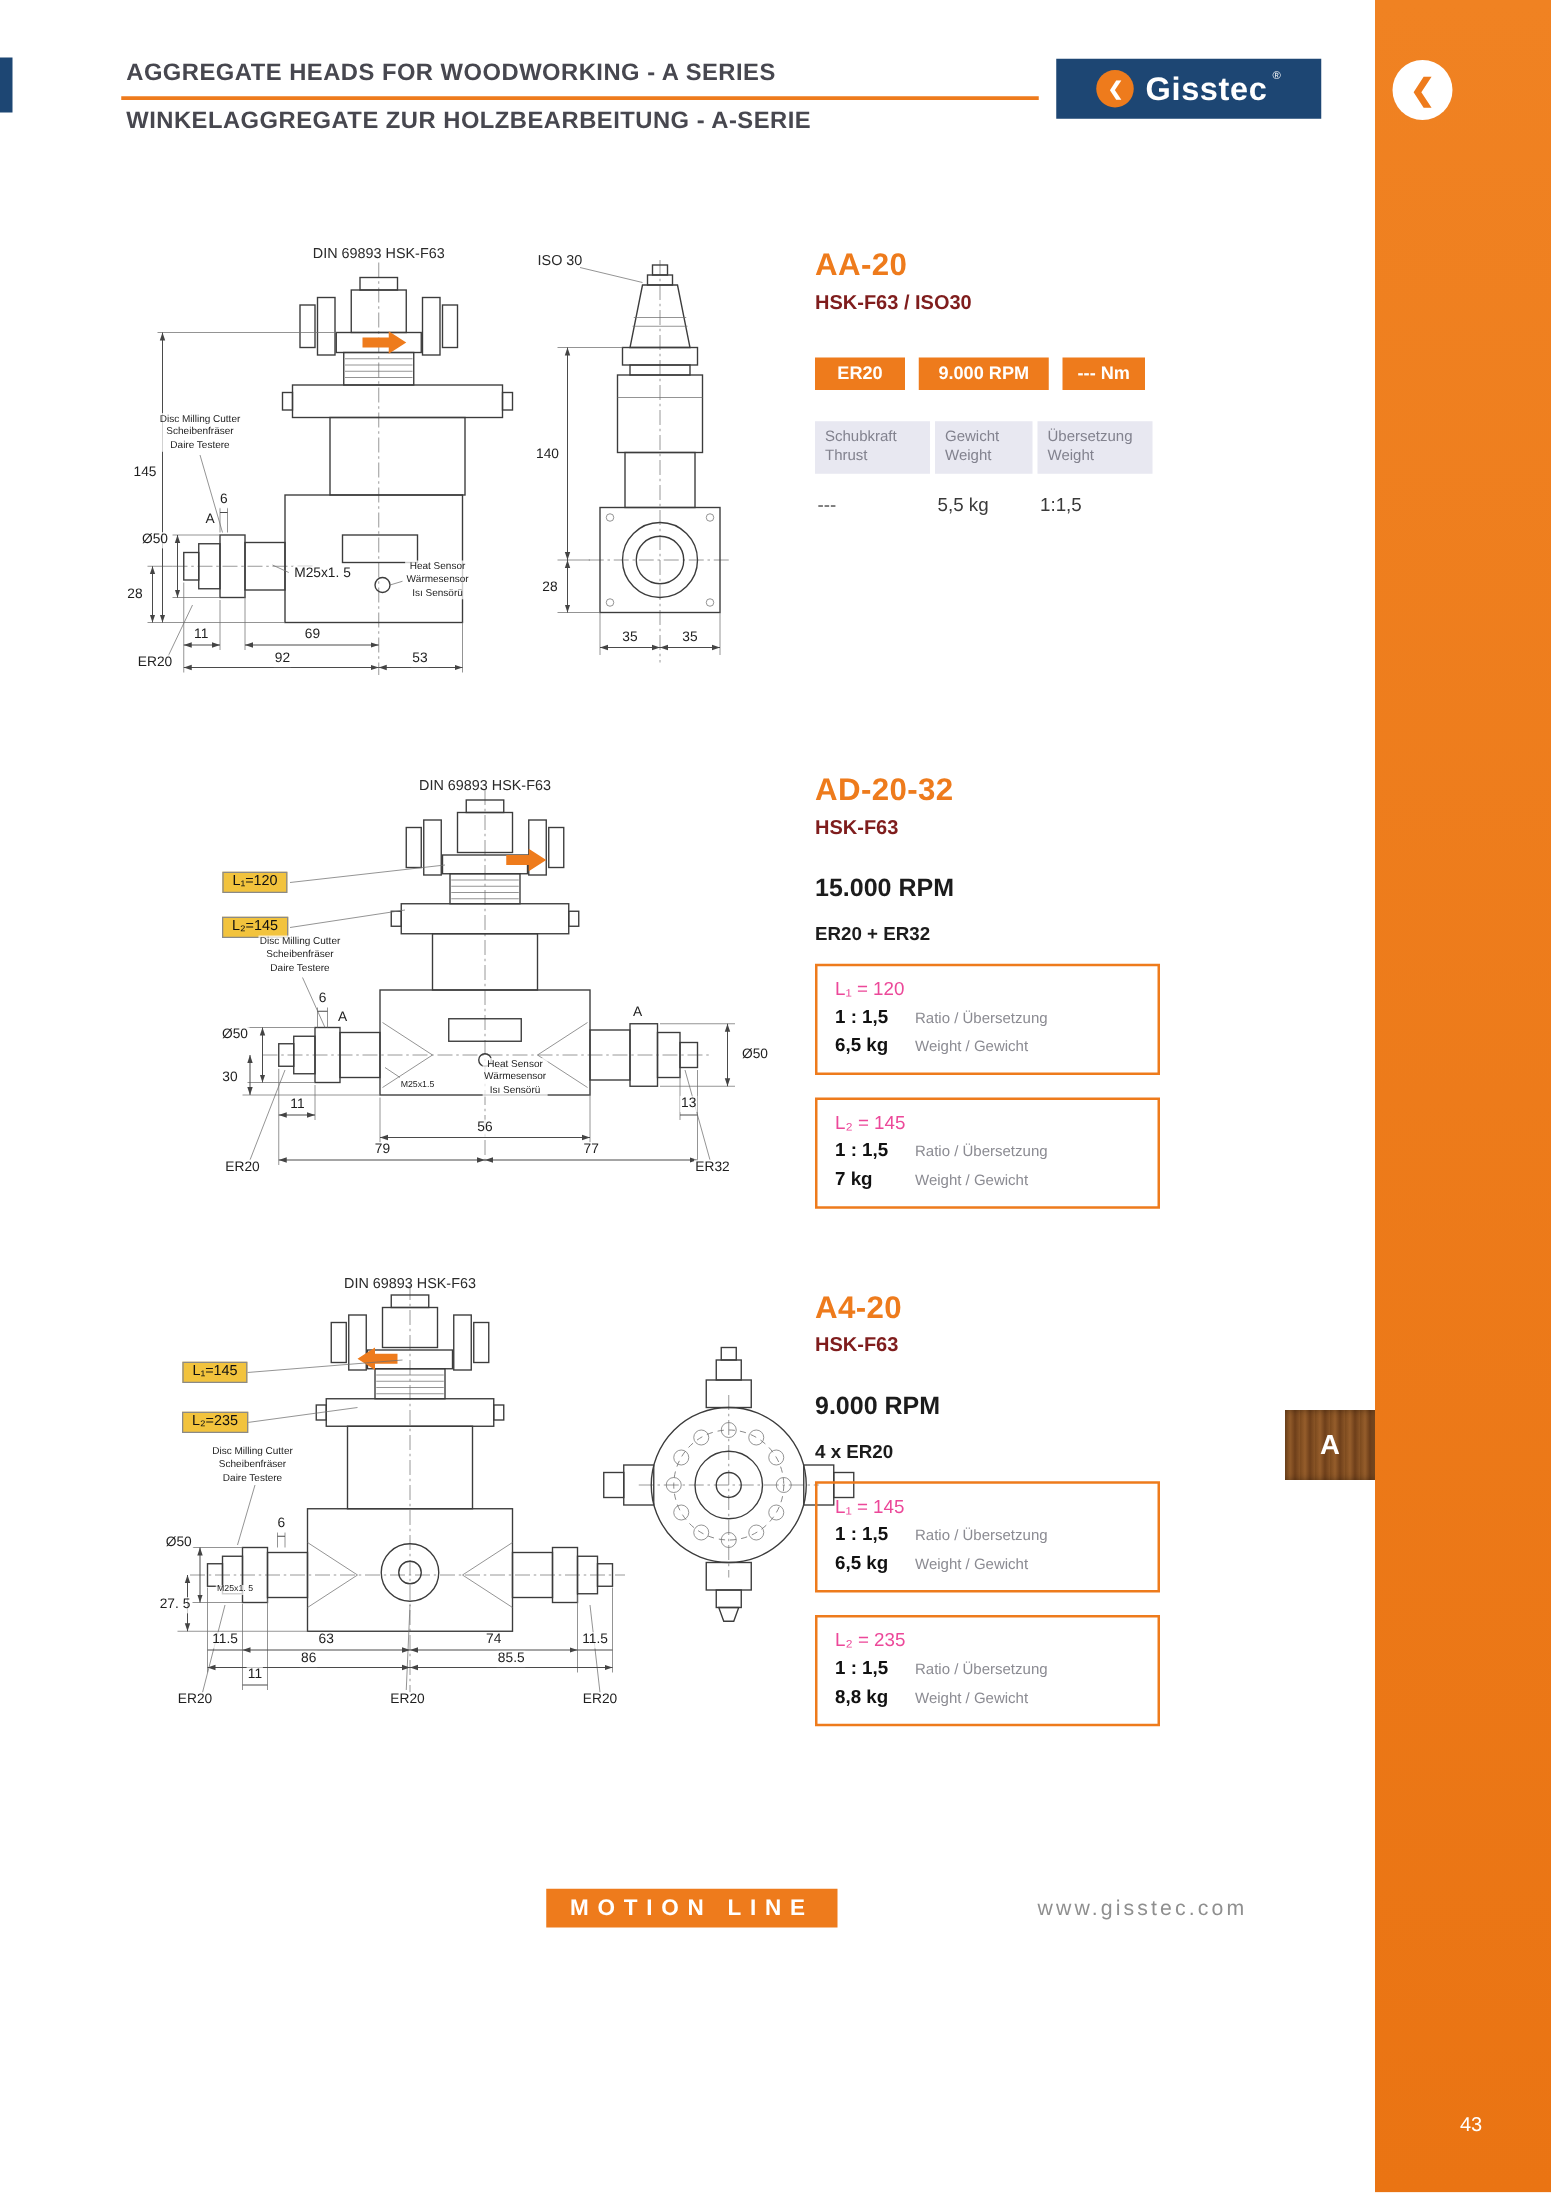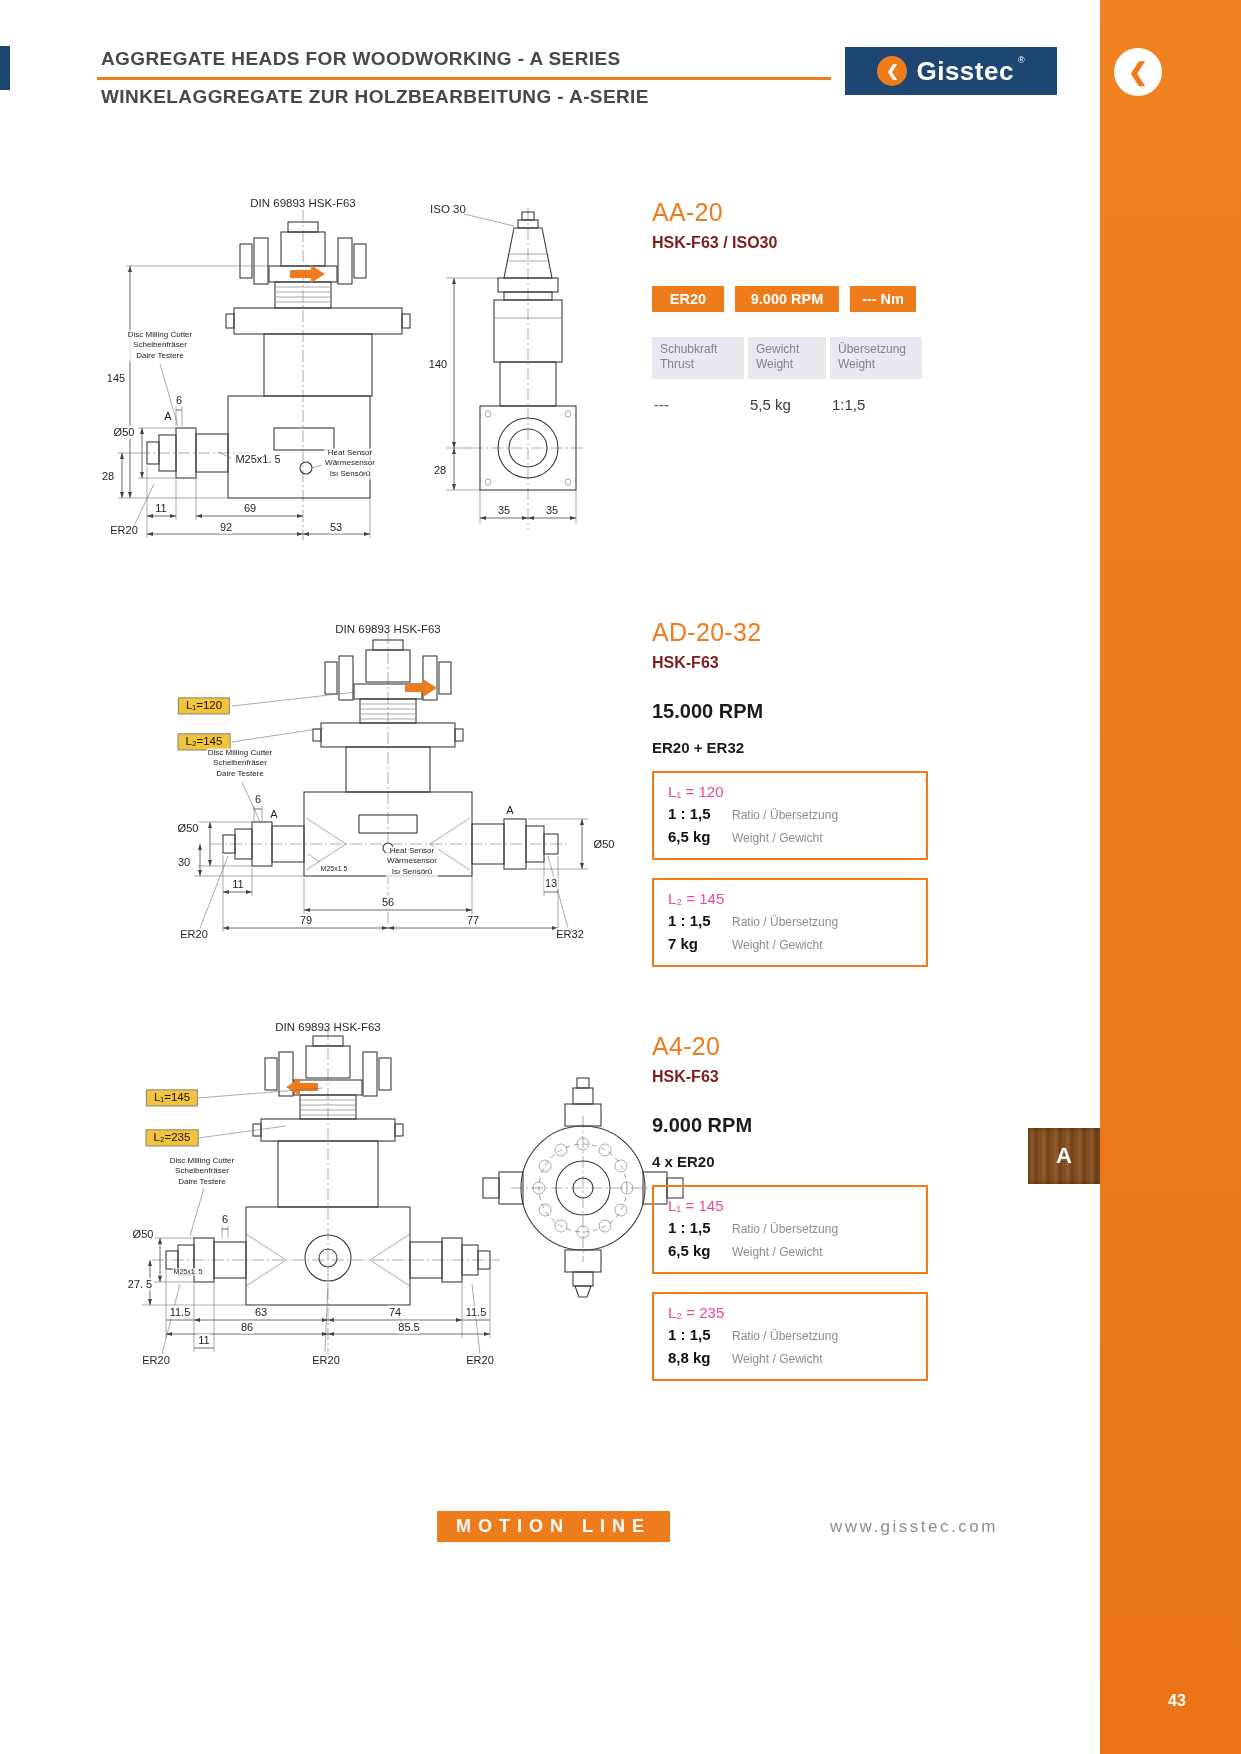--- a/index.html
+++ b/index.html
@@ -13,21 +13,21 @@
   .rule{position:absolute;left:97px;top:77px;width:734px;height:3px;background:#ee7b1c}
   .title-de{position:absolute;left:101px;top:86px;font-size:19px;font-weight:700;color:#47474f;letter-spacing:.4px}
   .logo-box{position:absolute;left:845px;top:47px;width:212px;height:48px;background:#1d4673;display:flex;align-items:center;justify-content:center;gap:9px}
   .logo-disc{width:30px;height:30px;border-radius:50%;background:#ee7b1c;color:#fff;display:flex;align-items:center;justify-content:center;font-weight:700;font-size:15px}
   .logo-text{color:#fff;font-size:26px;font-weight:700;letter-spacing:.5px}
   .logo-reg{color:#fff;font-size:9px;align-self:flex-start;margin-top:8px;margin-left:-5px}
 
   
   .strip{position:absolute;left:1100px;top:0;width:141px;height:1754px;background:linear-gradient(180deg,#f08222,#ea7413)}
   .strip-disc{position:absolute;left:14px;top:48px;width:48px;height:48px;border-radius:50%;background:#fff;color:#ee7b1c;display:flex;align-items:center;justify-content:center;font-size:24px;font-weight:700}
-  .page-num{position:absolute;left:68px;top:1692px;color:#fff;font-size:16px;font-weight:700}
+  .page-num{position:absolute;left:68px;top:1692px;color:#fff;font-size:16px;font-weight:400}
   .wood-tab{position:absolute;left:1028px;top:1128px;width:72px;height:56px;
     background:repeating-linear-gradient(90deg,#7c4a1e 0px,#955d2b 4px,#6e3f1a 8px,#8a5526 12px);
     display:flex;align-items:center;justify-content:center;color:#fff;font-size:22px;font-weight:700;box-shadow:inset 0 0 6px rgba(0,0,0,.35)}
 
   
   .banner{position:absolute;left:437px;top:1511px;width:233px;height:31px;background:#ee7b1c;color:#fff;display:flex;align-items:center;justify-content:center;font-size:18px;font-weight:700;letter-spacing:7px;white-space:nowrap}
   .website{position:absolute;left:830px;top:1517px;color:#8f8f8f;font-size:17px;letter-spacing:2.5px}
 
   
   .drawing{position:absolute}
@@ -37,21 +37,21 @@
   .dl.tiny1{font-size:7px}
   .dl.hl{background:#f2c33d;border:1px solid #8a8a8a;padding:1px 7px;font-size:11.5px;color:#111;white-space:nowrap}
   svg .o{stroke:#3c3c3c;stroke-width:1.1;fill:none}
   svg .e{stroke:#707070;stroke-width:.6;fill:none}
   svg .d{stroke:#4a4a4a;stroke-width:.8;fill:none}
   svg .cl{stroke:#8a8a8a;stroke-width:.7;fill:none;stroke-dasharray:12 3 2 3}
   svg .bc{stroke:#777;stroke-width:.7;fill:none;stroke-dasharray:5 4}
 
   
   .specs{position:absolute;width:310px}
-  .pcode{color:#ee7b1c;font-size:25px;font-weight:400;letter-spacing:.3px}
+  .pcode{color:#ee7b1c;font-size:25px;font-weight:700;letter-spacing:.3px}
   .psub{margin-top:7px;color:#7f1d1d;font-size:16px;font-weight:700}
   .badges{display:flex;gap:11px;margin-top:34px}
   .badge{background:#ee7b1c;color:#fff;font-size:14.5px;font-weight:700;padding:5px 0;text-align:center}
   .badge.b0{width:72px}.badge.b1{width:104px}.badge.b2{width:66px}
   .spec-table{display:grid;grid-template-columns:92px 78px 92px;column-gap:4px;margin-top:25px}
   .th{background:#e8e8f1;color:#82828e;font-size:12px;line-height:15px;padding:5px 8px;height:42px}
   .tv{padding-top:17px;font-size:15px;color:#3a3a3a;padding-left:2px}
   .tv.muted{color:#555}
   .pspeed{margin-top:28px;font-size:20px;font-weight:700;color:#1c1c1c}
   .pout{margin-top:16px;font-size:15px;font-weight:700;color:#1c1c1c}

